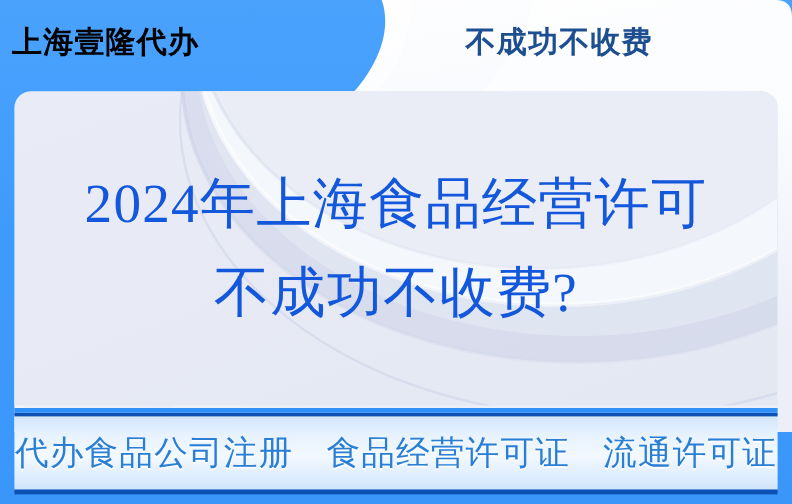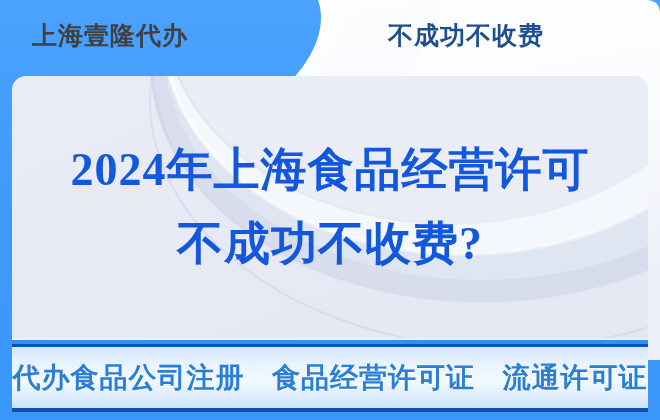--- a/index.html
+++ b/index.html
@@ -30,25 +30,25 @@
   .header {
     position: absolute;
     left: 0;
     top: 0;
     width: 660px;
     height: 76px;
     z-index: 6;
   }
   .brand-label {
     position: absolute;
-    left: 32px;
+    left: 10px;
     top: 18px;
     font-size: 25px;
     font-weight: 700;
-    color: #404040;
+    color: #000000;
     letter-spacing: 1px;
     line-height: 34px;
     white-space: nowrap;
   }
   .slogan-label {
     position: absolute;
     left: 388px;
     top: 17px;
     font-size: 25px;
     font-weight: 700;
@@ -98,21 +98,21 @@
     width: 636px;
     height: 262px;
     display: flex;
     flex-direction: column;
     align-items: center;
     justify-content: center;
     z-index: 3;
   }
   .title-line {
     font-size: 46px;
-    font-weight: 700;
+    font-weight: 400;
     color: #1257dc;
     letter-spacing: 1px;
     line-height: 74px;
     white-space: nowrap;
     font-family: "Liberation Serif", "DejaVu Serif", serif;
   }
   .title-line.line2 {
     font-size: 46px;
   }
 
@@ -136,21 +136,21 @@
     position: absolute;
     left: 0;
     top: -7px;
     width: 636px;
     height: 4px;
     background: #2f90f7;
     z-index: 8;
   }
   .keywords {
     font-size: 28px;
-    font-weight: 700;
+    font-weight: 400;
     color: #2a7fd4;
     letter-spacing: 1px;
     white-space: nowrap;
     text-shadow: 0 1px 1px rgba(255,255,255,0.85);
   }
   .kw-sep { display: inline-block; width: 10px; }
 </style>
 </head>
 <body>
 

